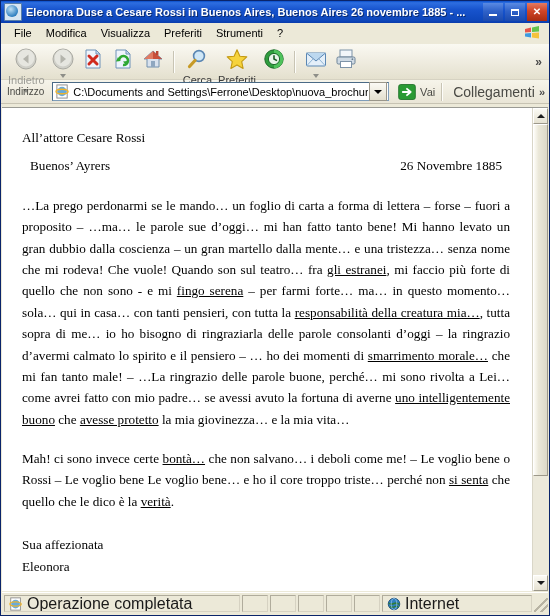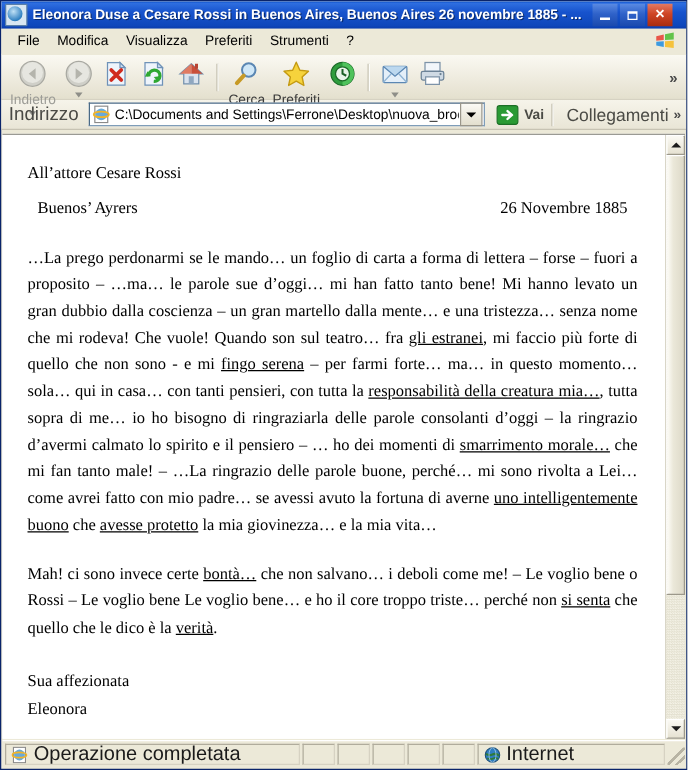--- a/index.html
+++ b/index.html
@@ -20,21 +20,21 @@
     border: 1px solid #0a246a;
     background: #ece9d8;
   }
 
   
   .titlebar {
     height: 22px;
     background: linear-gradient(to bottom, #0a4ec9 0%, #2e6ee0 8%, #1753cd 40%, #0e47bb 88%, #0a3cac 100%);
     display: flex;
     align-items: center;
-    padding: 0 11px 0 3px;
+    padding: 0 2px 0 3px;
     box-sizing: border-box;
   }
   .titlebar-icon {
     width: 16px; height: 16px;
     margin-right: 4px;
     flex: 0 0 auto;
     position: relative;
     background: #d8e6f2;
     border: 1px solid #5a7fa8;
     border-radius: 1px;
@@ -147,21 +147,21 @@
   .addressbar {
     height: 24px;
     background: linear-gradient(to bottom, #f6f4ea, #e9e5d6);
     display: flex;
     align-items: center;
     padding: 0 4px;
     box-sizing: border-box;
     border-bottom: 1px solid #c7c3b3;
     gap: 4px;
   }
-  .addr-label { font-size: 15px; color: #4a4a45; padding: 0 4px 0 2px; }
+  .addr-label { font-size: 10px; color: #4a4a45; padding: 0 4px 0 2px; }
   .addr-field {
     flex: 1 1 auto;
     height: 19px;
     background: #ffffff;
     border: 1px solid #7f9db9;
     border-top-color: #4a6a86;
     border-left-color: #4a6a86;
     display: flex;
     align-items: center;
     padding-left: 2px;
@@ -188,21 +188,21 @@
     margin: 0 1px;
   }
   .addr-drop i {
     width: 0; height: 0;
     border-left: 4px solid transparent;
     border-right: 4px solid transparent;
     border-top: 4px solid #000;
     display: block;
   }
   .go-btn { display: flex; align-items: center; gap: 3px; padding-left: 4px; }
-  .go-label { font-size: 11px; color: #4a4a45; font-weight: bold; }
+  .go-label { font-size: 11px; color: #4a4a45; }
   .links-label { font-size: 14px; color: #4a4a45; white-space: nowrap; padding-left: 4px; }
   .addr-chev { font-size: 11px; font-weight: bold; color: #4a4a4a; }
 
   
   .content-wrap {
     position: absolute;
     left: 1px;
     top: 106px;
     right: 1px;
     bottom: 24px;

